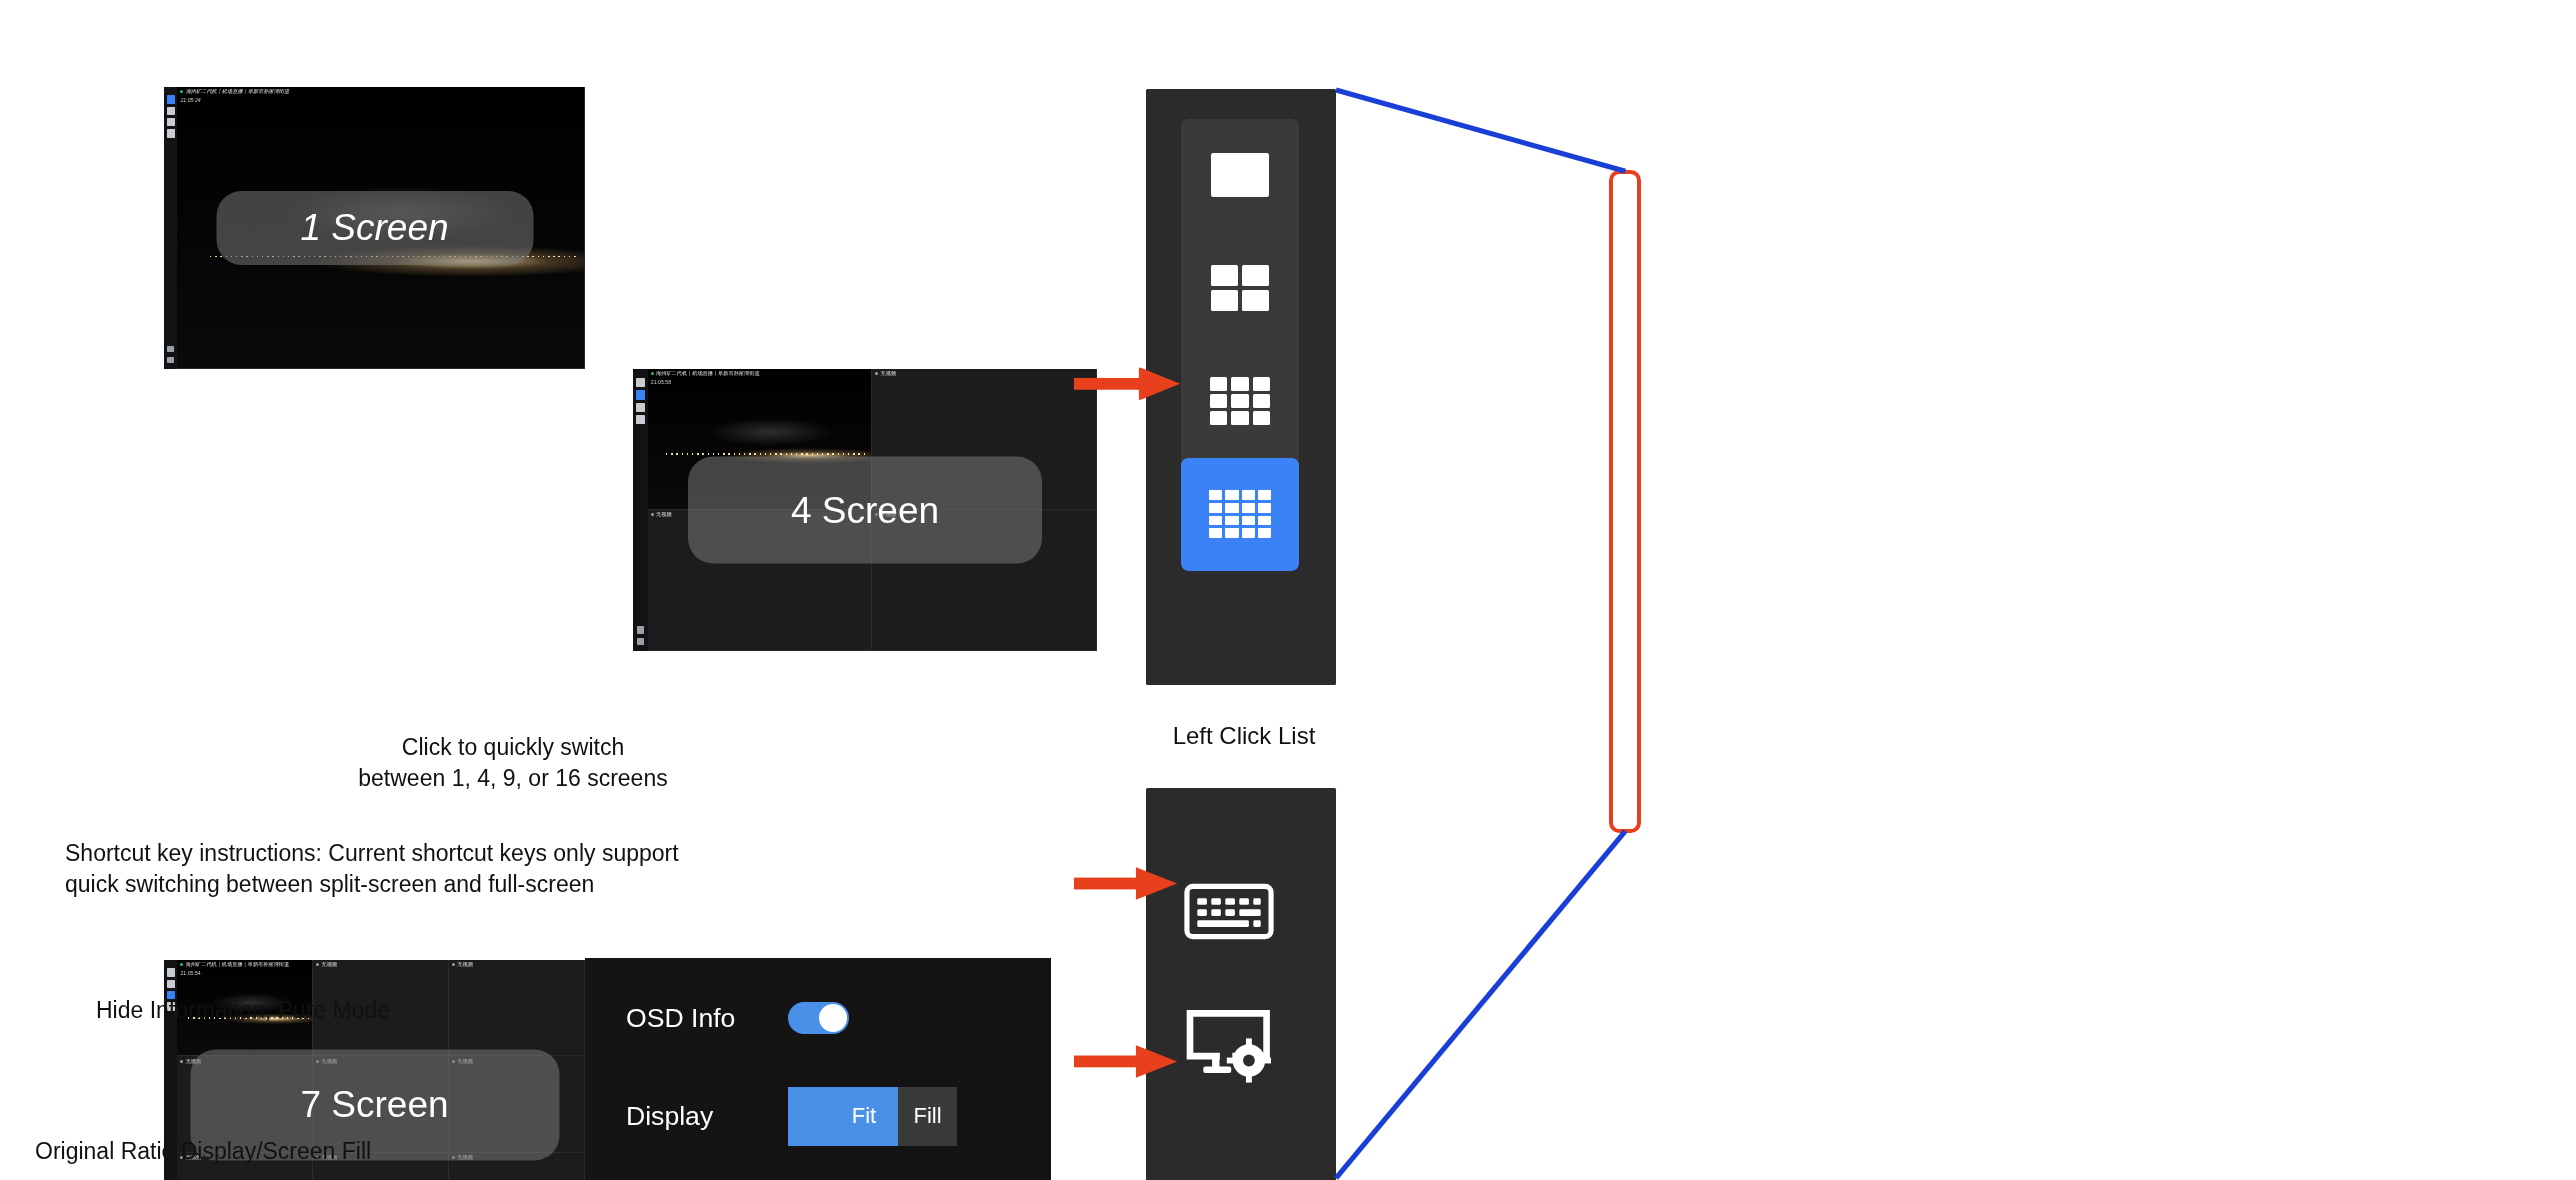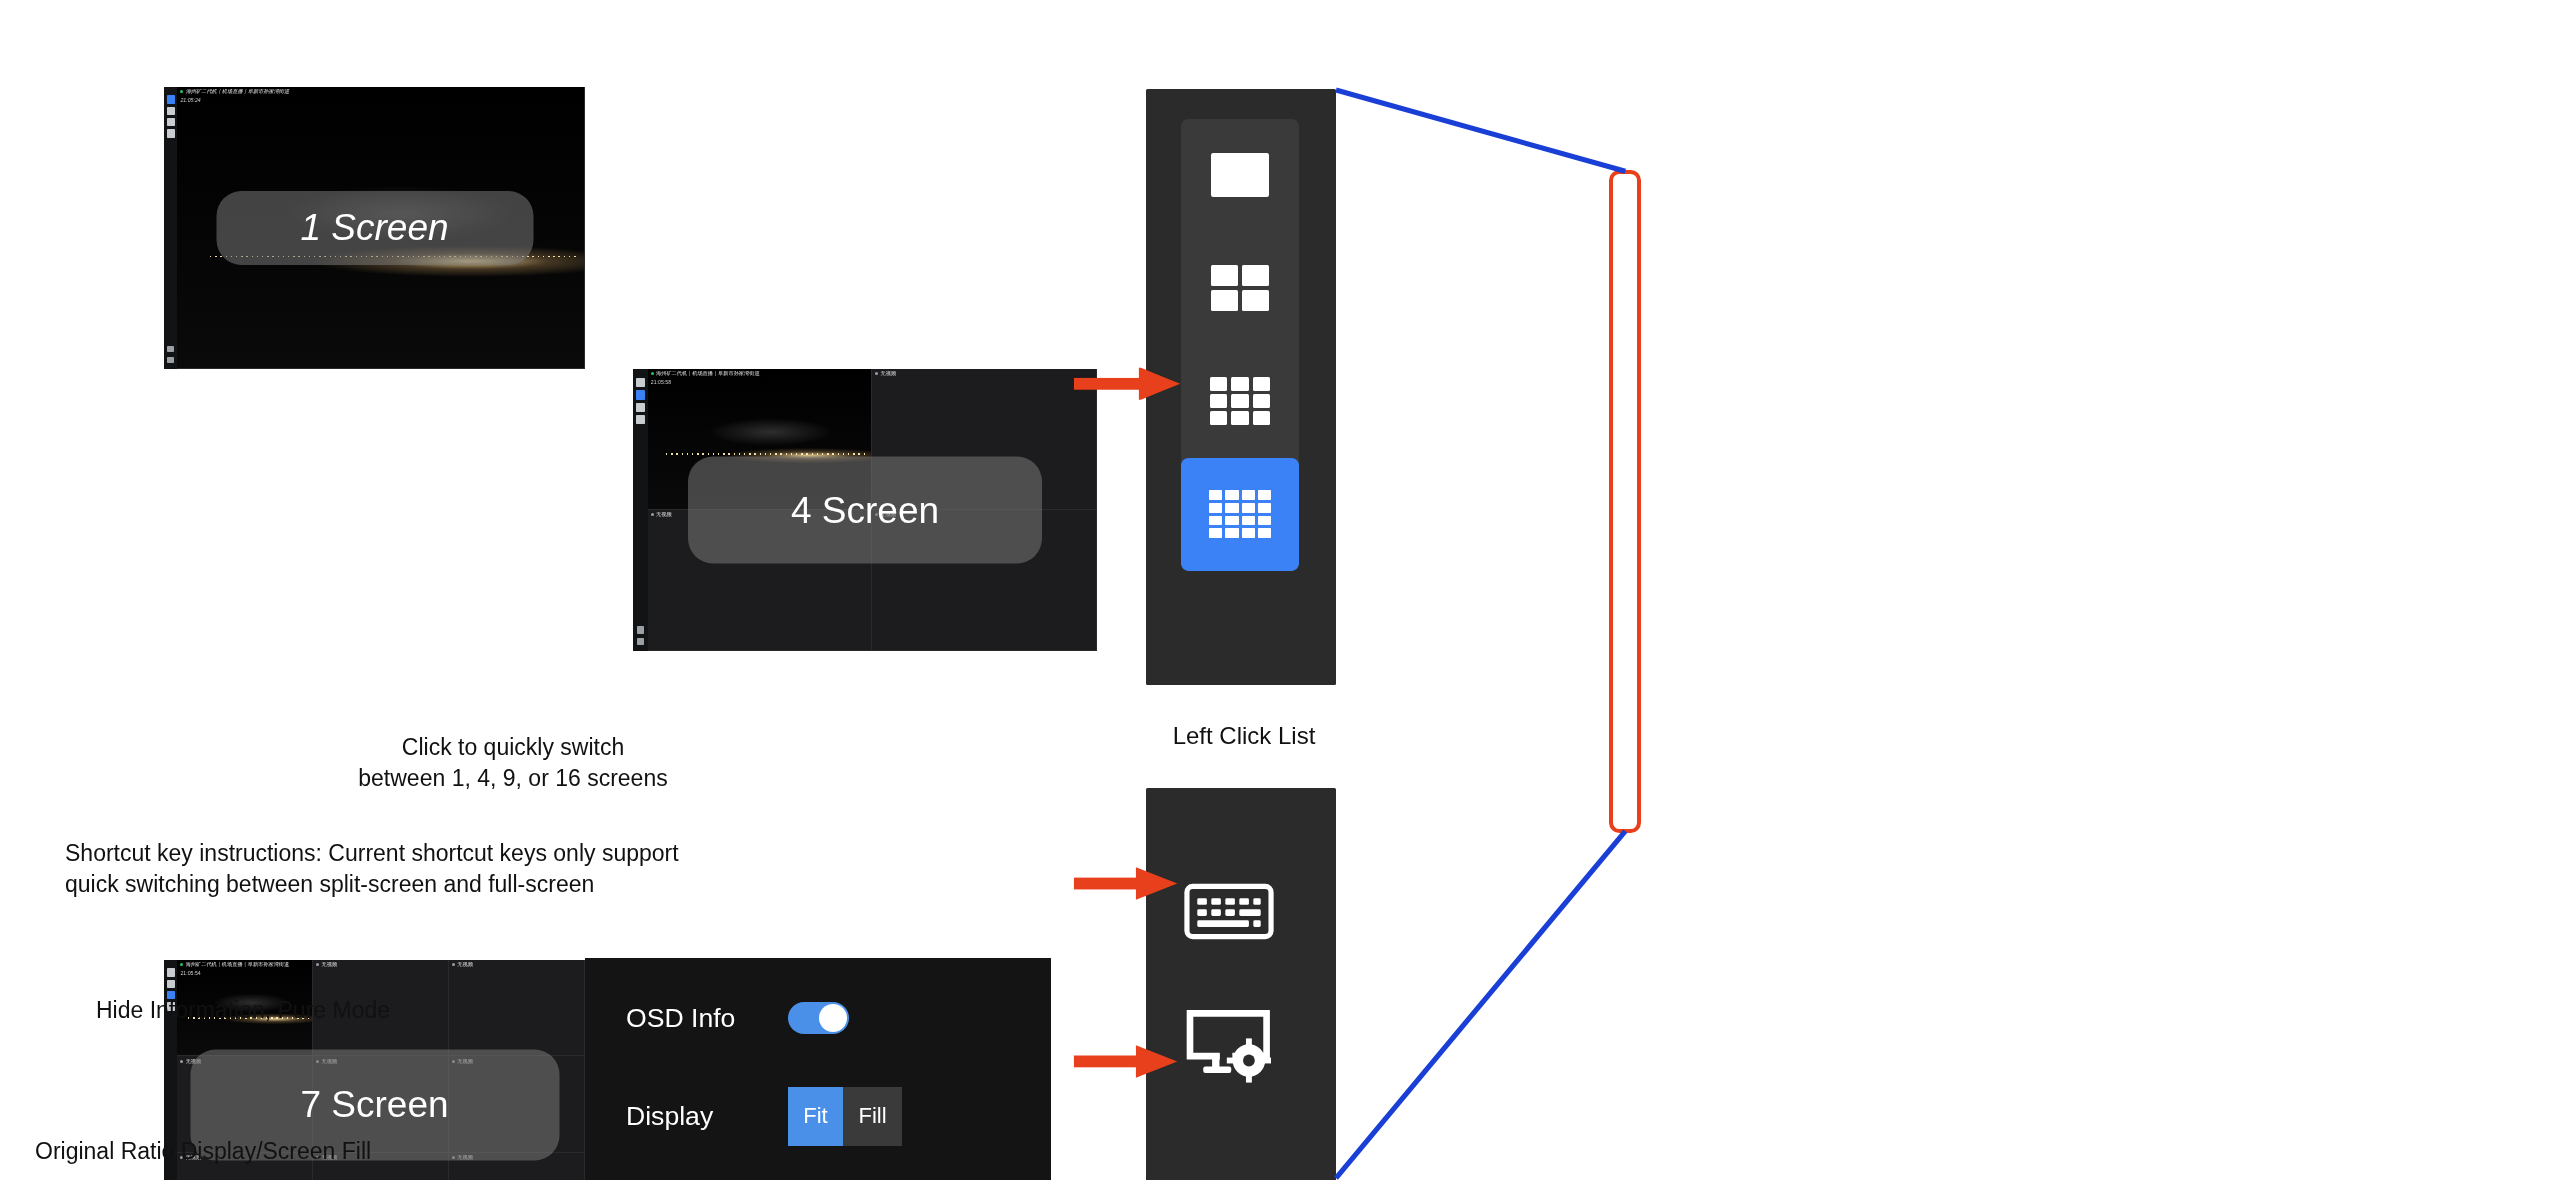--- a/index.html
+++ b/index.html
@@ -317,21 +317,21 @@
 <div class="abs osdpanel" style="left:585px;top:958px;width:466px;height:223px;">
   <div class="osdrow" style="position:absolute;left:41px;top:38px;width:399px;height:44px;">
     <div class="osdlabel" style="font-size:26.6px;width:162px;">OSD Info</div>
     <div class="switch">
       <div class="knob"></div>
     </div>
   </div>
   <div class="osdrow" style="position:absolute;left:41px;top:125px;width:413px;height:66px;">
     <div class="osdlabel" style="font-size:26.6px;width:162px;">Display</div>
     <div class="seg">
-      <div class="segbtn on" style="width:55px;height:59px;">Fit</div>
+      <div class="segbtn on" style="width:68px;height:59px;padding-left:42px;">Fit</div>
       <div class="segbtn off" style="width:59px;height:59px;">Fill</div>
     </div>
   </div>
 </div>
 
 <div class="abs note center" style="left:299px;top:732px;width:428px;">
   <div>Click to quickly switch</div>
   <div>between 1, 4, 9, or 16 screens</div>
 </div>
 

